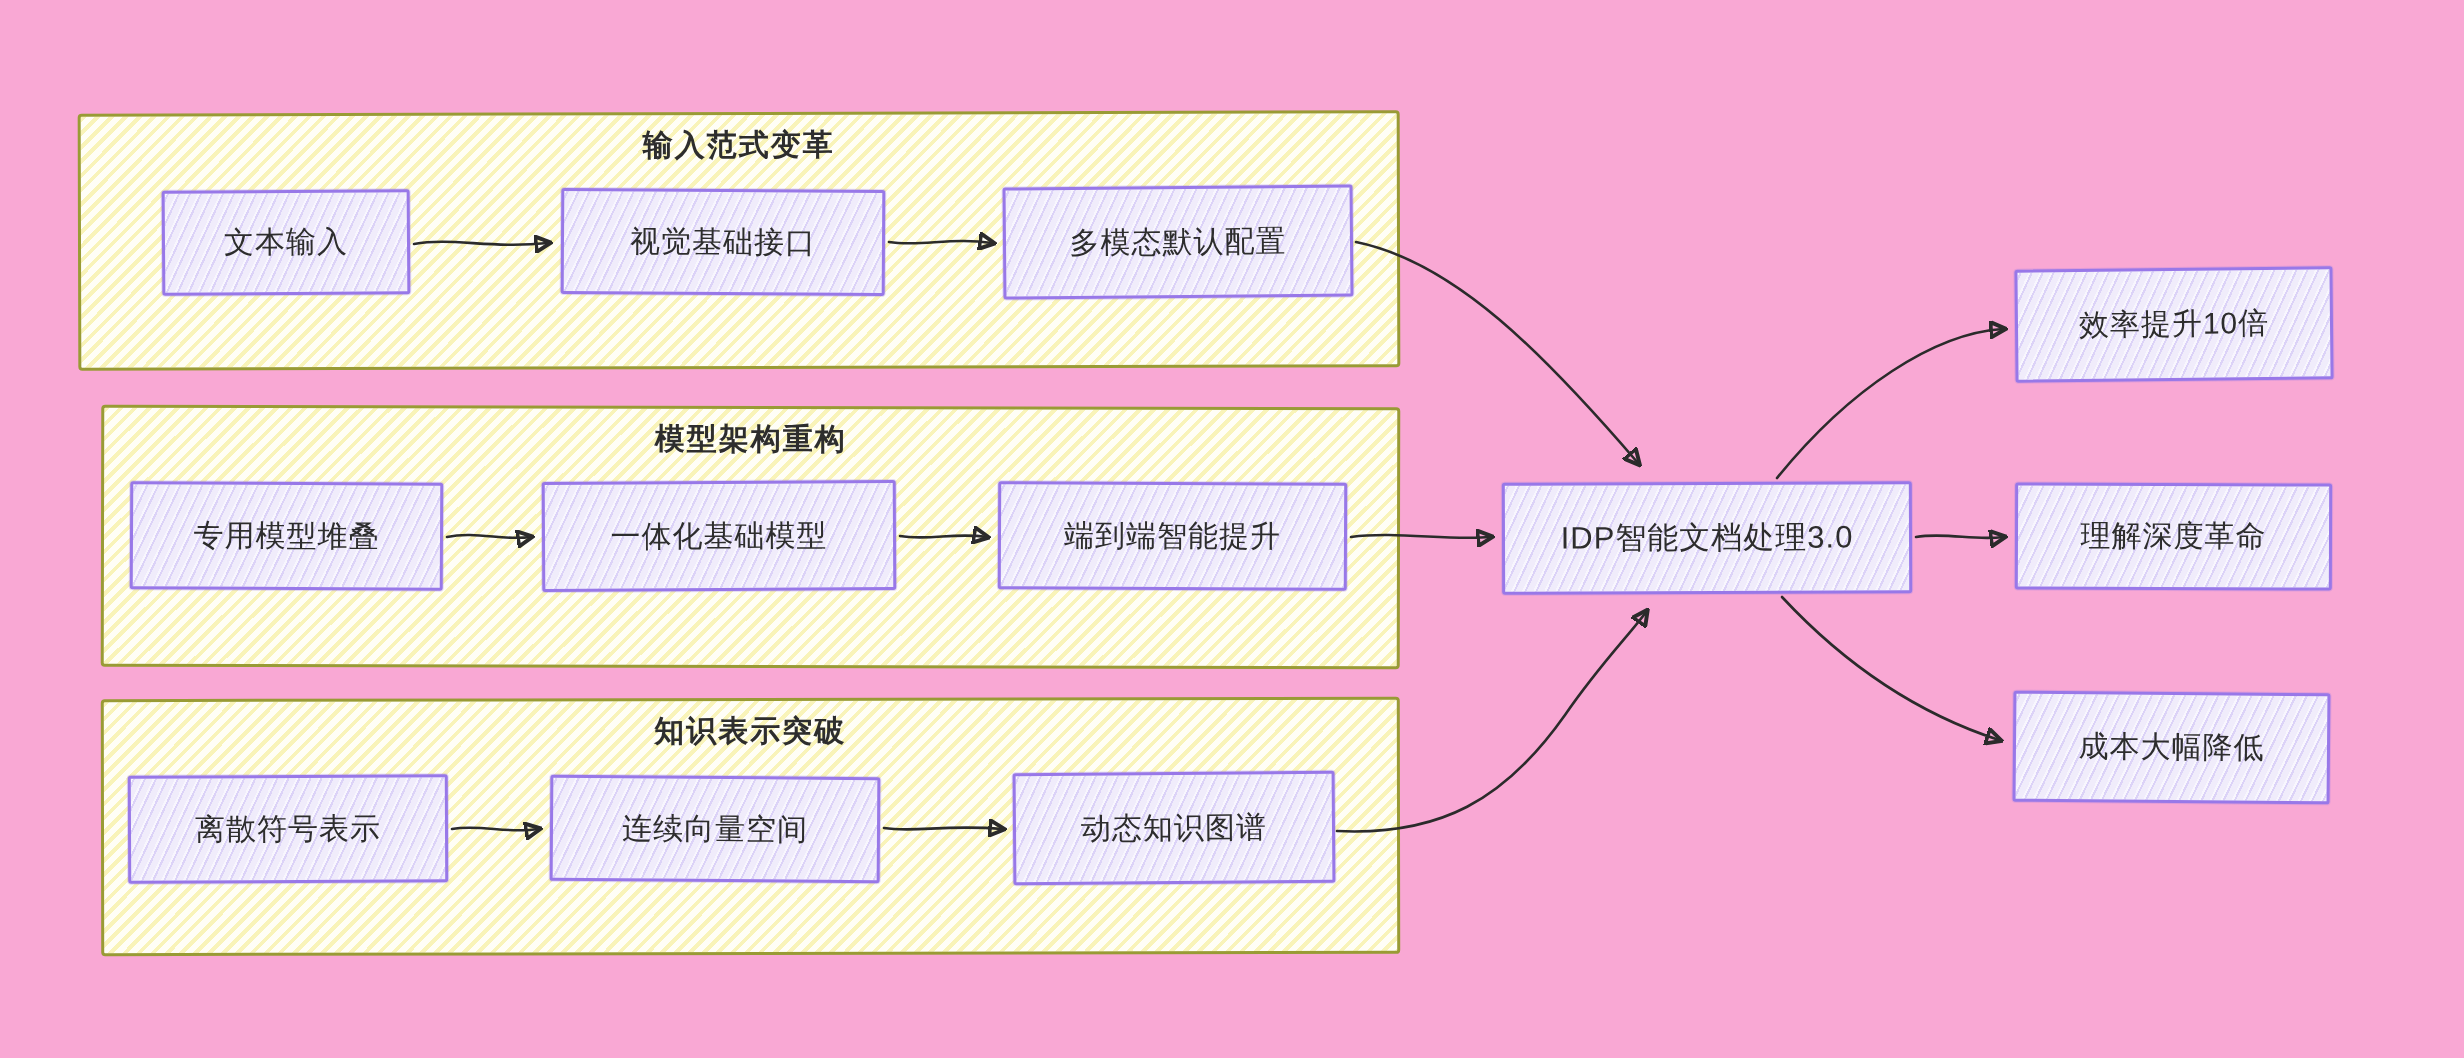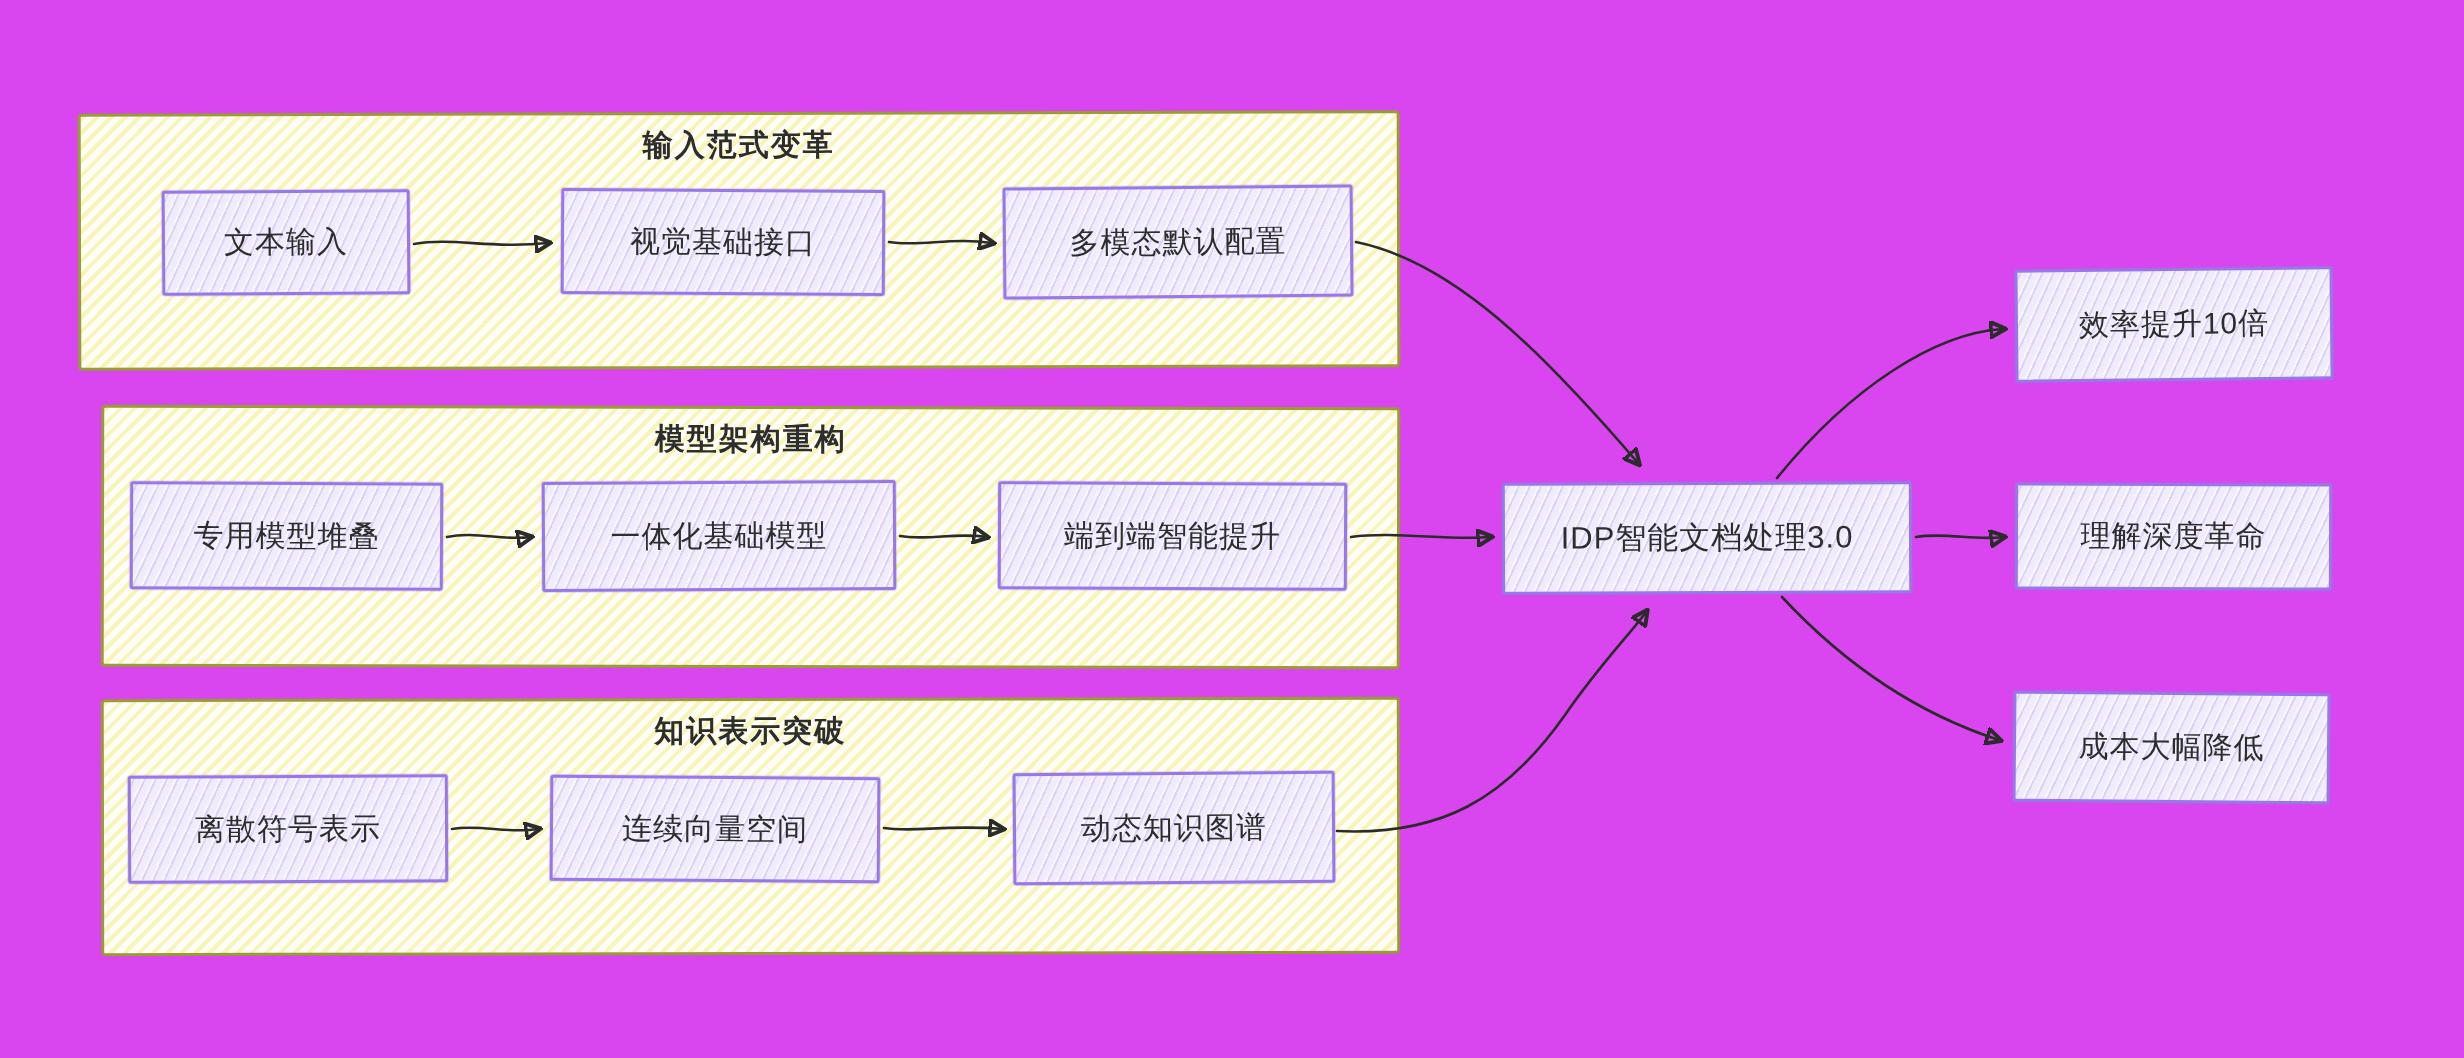--- a/index.html
+++ b/index.html
@@ -2,21 +2,21 @@
 <html style="--group-border: #999b35; --group-hatch: #f4eb87; --node-border: #9878e8; --node-fill: #f0ecfb; --text: #2d2d2d; --arrow: #2b2b2b;"><head>
 <meta charset="utf-8">
 <style>
   html, body { margin: 0; padding: 0; background: #ffffff; }
   body { font-family: "Liberation Sans", "DejaVu Sans", sans-serif; }
 
   .canvas {
     position: relative;
     width: 2464px;
     height: 1058px;
-    background: #d946ef;
+    background: #f9a8d4;
     overflow: hidden;
   }
 
   
   .group {
     position: absolute;
     border: 3px solid var(--group-border, #999b35);
     border-radius: 4px;
     background:
       repeating-linear-gradient(135deg,

